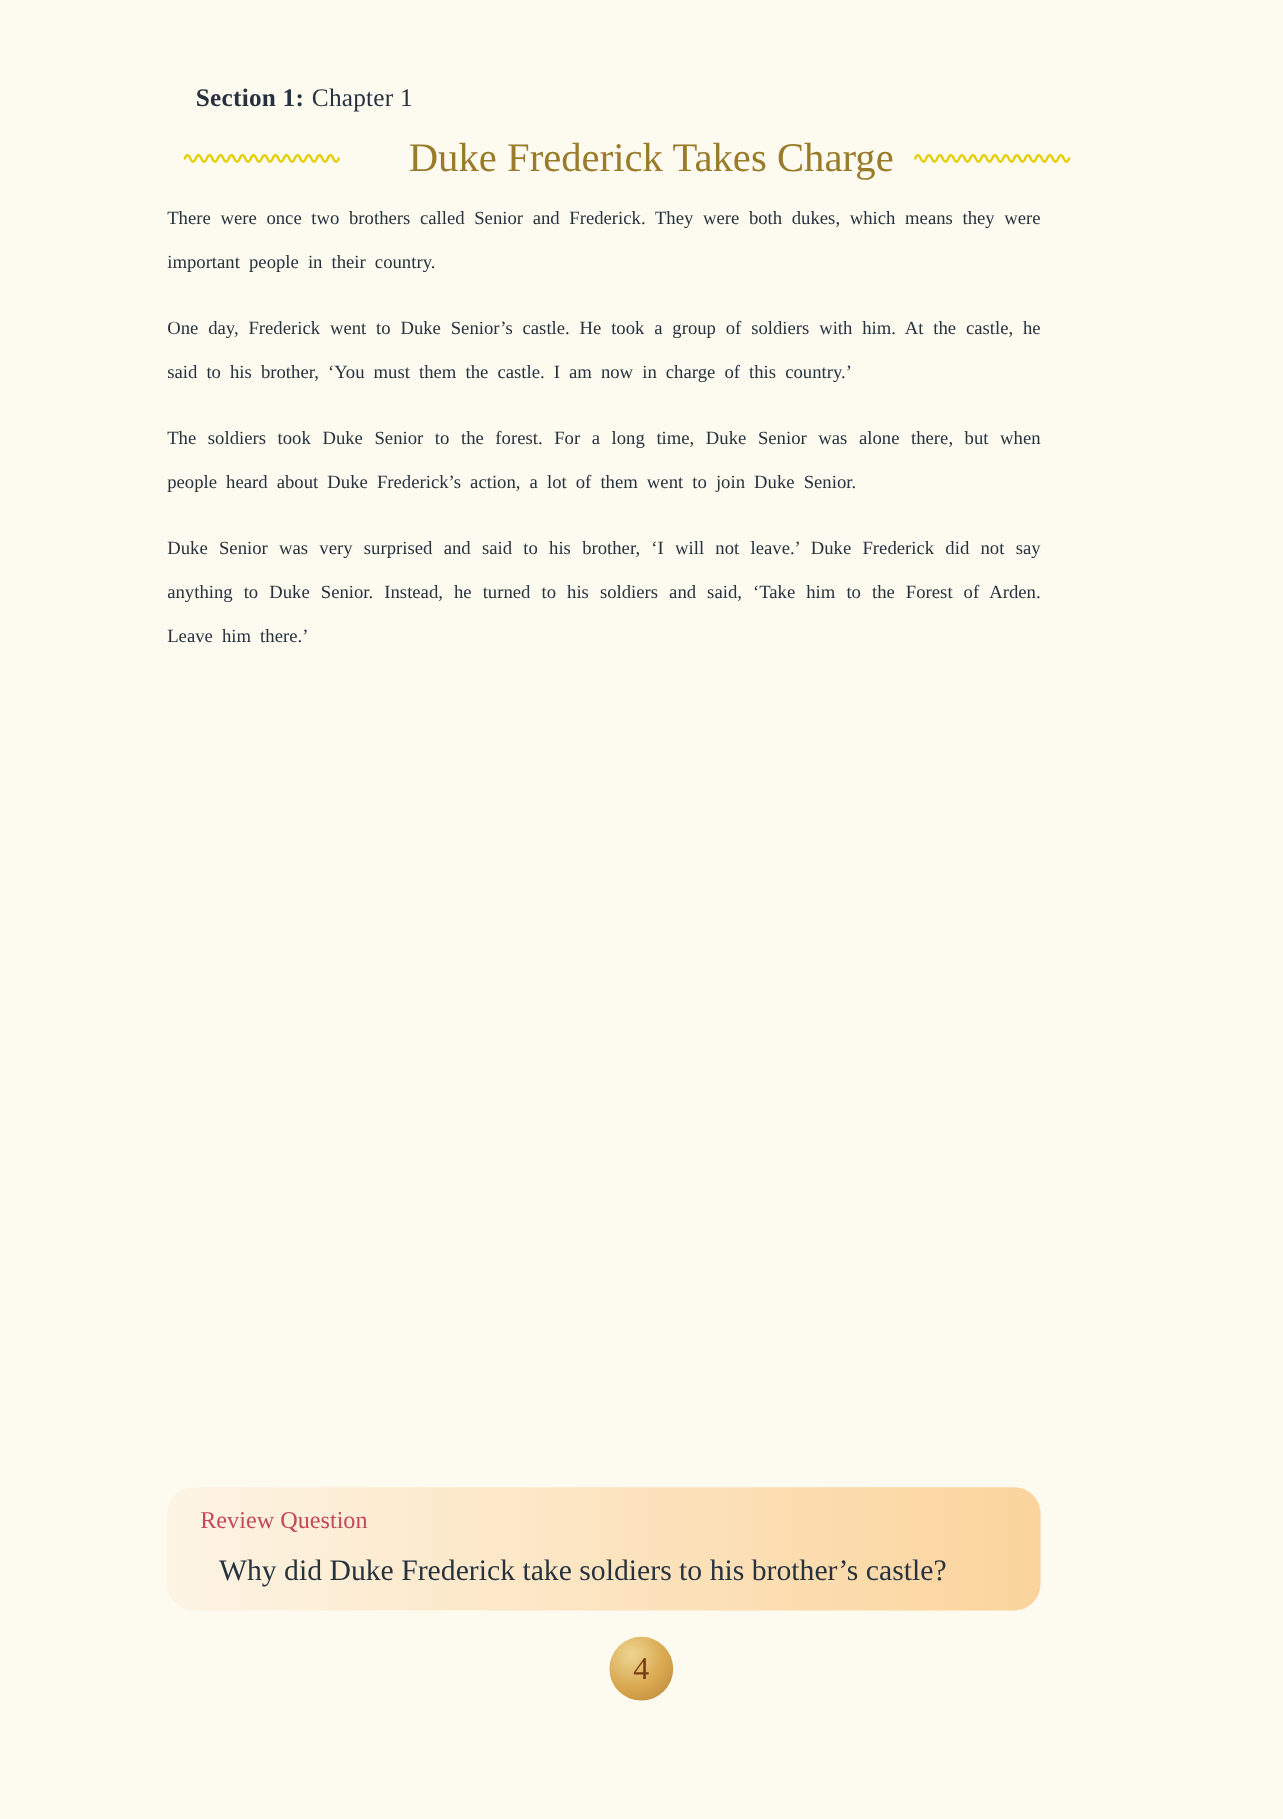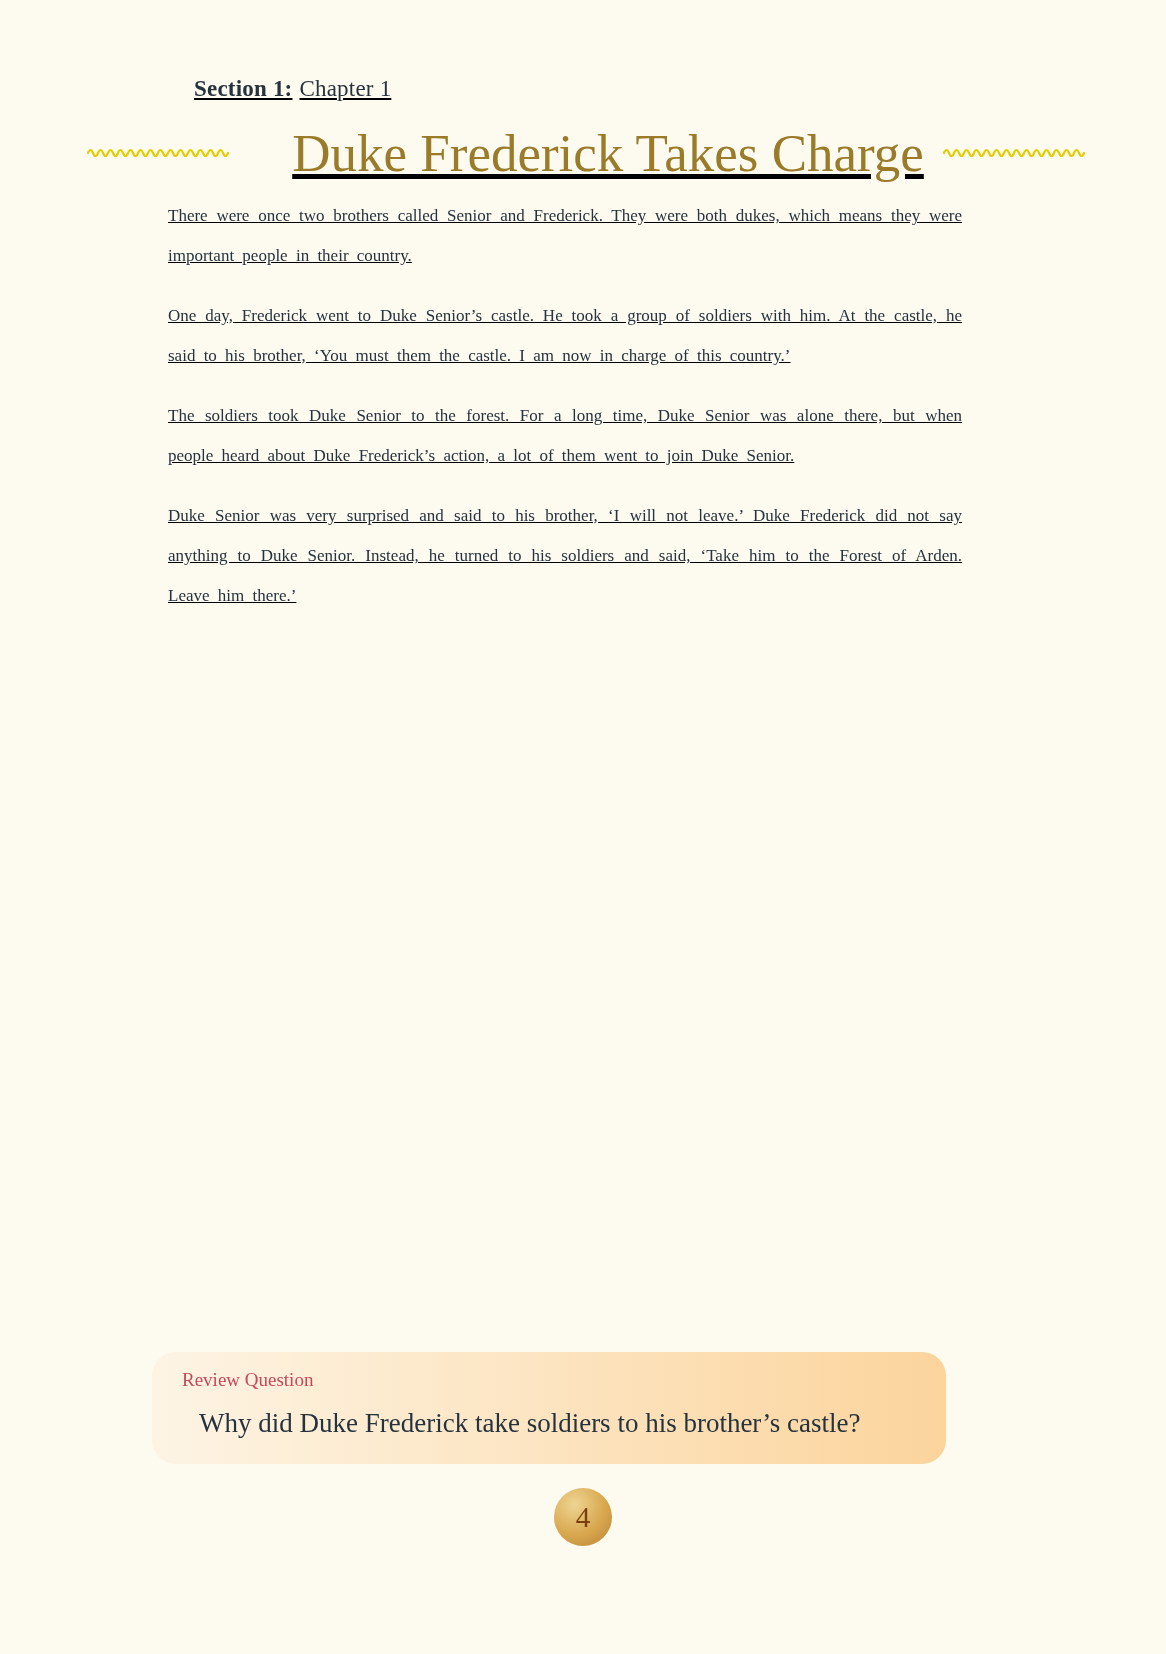--- a/index.html
+++ b/index.html
@@ -10,43 +10,42 @@
   .page {
     position: relative;
     width: 1166px;
     height: 1654px;
     margin: 0 auto;
     background: var(--page-bg, #fdfbef);
     overflow: hidden;
   }
   .content {
     position: absolute;
-    left: 168px;
+    left: 152px;
     top: 76px;
     width: 794px;
-    text-decoration: underline;
   }
   .meta {
     font-size: 23px;
     color: var(--body-text, #26323e);
     margin-left: 26px;
     letter-spacing: 0.2px;
   }
   .meta .section-label { font-weight: bold; margin-right: 7px; }
   .title-row {
     display: flex;
     align-items: center;
     justify-content: center;
     gap: 18px;
     width: 840px;
     margin-top: 22px;
     margin-bottom: 14px;
   }
   .chapter-title {
-    font-size: 53px;
+    font-size: 37px;
     line-height: 1.1;
     color: var(--title-color, #9a7b2a);
     white-space: nowrap;
     margin-left: 40px;
   }
   .wave { flex: 0 0 auto; display: block; }
   .wave path {
     stroke: var(--wave-color, #e4cd00);
     stroke-width: 2.2;
     fill: none;
@@ -65,21 +64,21 @@
     left: 152px;
     top: 1352px;
     width: 794px;
     height: 112px;
     box-sizing: border-box;
     border-radius: 24px;
     padding: 17px 30px;
     background: linear-gradient(90deg, var(--review-grad-start, #fdf4e4) 0%, var(--review-grad-end, #fbd49c) 100%);
   }
   .review-heading {
-    font-size: 19px;
+    font-size: 22px;
     color: var(--review-heading, #c4495a);
     margin: 0 0 9px 0;
   }
   .review-question {
     font-size: 27px;
     color: var(--body-text, #2d2f3a);
     margin: 17px;
   }
   .page-badge {
     position: absolute;

